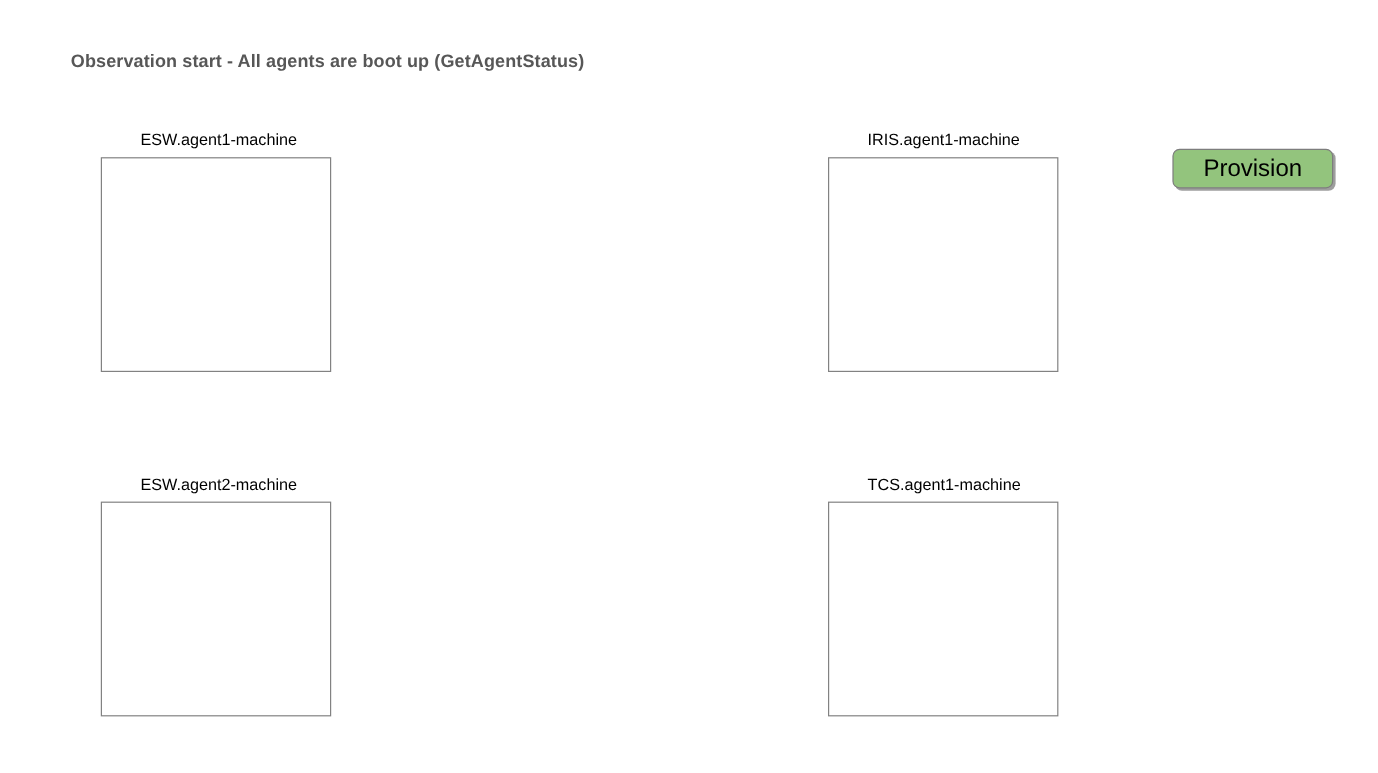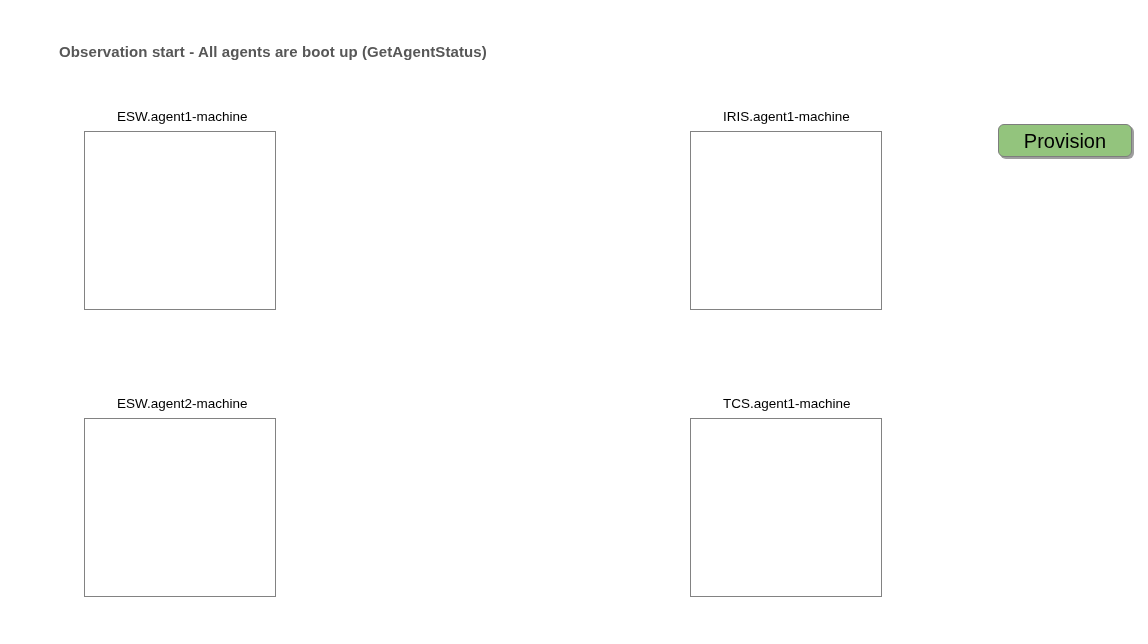--- a/index.html
+++ b/index.html
@@ -79,21 +79,20 @@
     box-sizing: border-box;
     display: flex;
     align-items: center;
     justify-content: center;
     font-family: "Liberation Sans", sans-serif;
     font-size: 20px;
     color: #000000;
     cursor: pointer;
     padding: 12px;
     line-height: 1;
-    margin-left: 21px;
   }
   .provision-button .provision-label {
     display: block;
     white-space: nowrap;
   }
 </style>
 </head>
 <body>
 
 <div id="stage">

